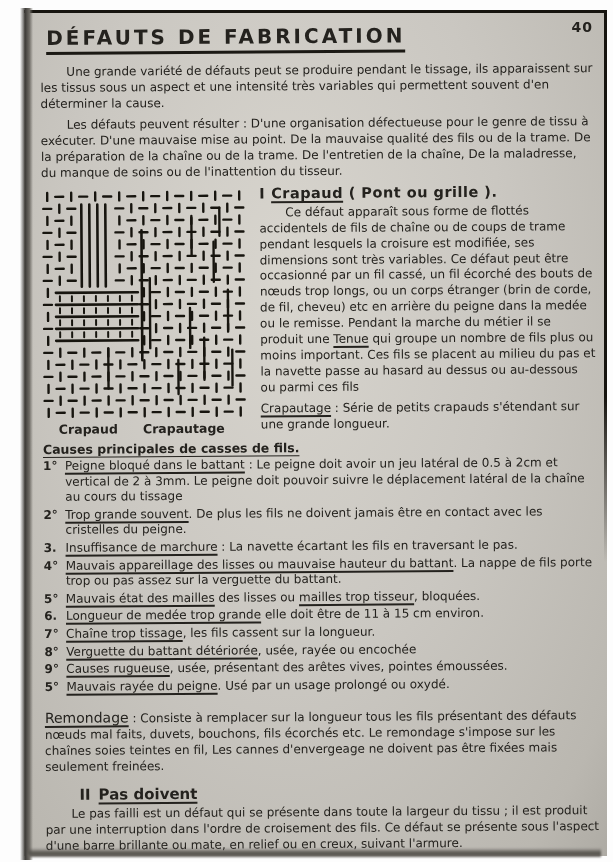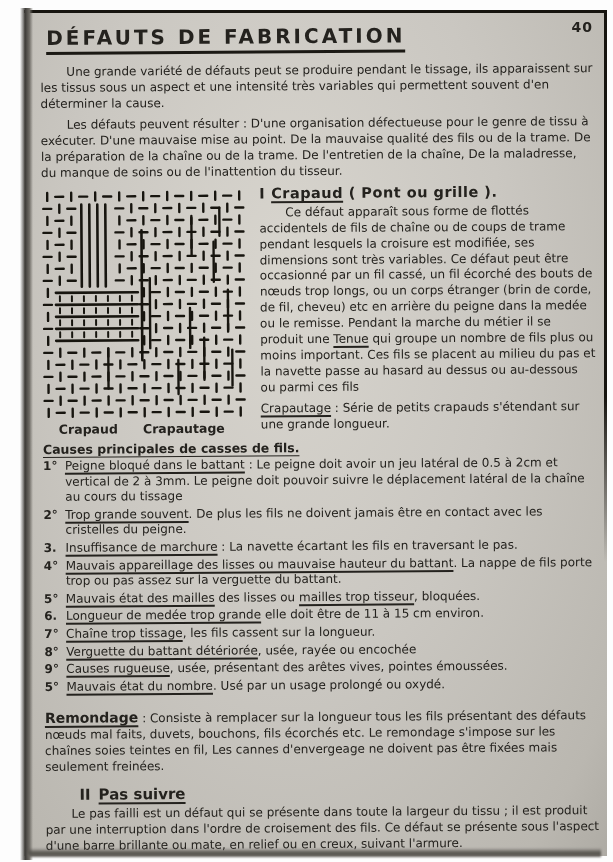--- a/index.html
+++ b/index.html
@@ -28,21 +28,21 @@
   figure.weave-fig svg{display:block;}
   figcaption{display:flex;justify-content:space-between;padding:3px 26px 0 16px;
              font-size:12.5px;font-weight:bold;}
   h2.sec-head{margin:2px 0 4px 10px;font-size:14.5px;font-weight:bold;letter-spacing:0.5px;}
   h2.sec-head .numeral{margin-right:6px;}
   h3.causes-head{margin:7px 0 2px 0;font-size:12.5px;font-weight:bold;text-decoration:underline;
                  text-underline-offset:2.5px;}
   .cause{font-size:12px;line-height:1.3;margin:2px 0;padding-left:22px;text-indent:-22px;}
   .cause .cnum{font-weight:bold;display:inline-block;text-indent:0;min-width:18px;}
   .remondage{clear:both;margin-top:14px;font-size:12px;}
-  .remondage .u{font-size:14px;font-weight:bold;}
+  .remondage .u{font-size:14px;font-weight:normal;}
   h2.sec-head2{margin:10px 0 3px 34px;font-size:15px;font-weight:bold;}
   h2.sec-head2 .numeral{margin-right:8px;}
   .body-just{text-align:left;}
 </style>
 </head>
 <body>
 
 <div class="scan">
   <div class="paper">
     <div class="pagenum">40</div>
@@ -385,26 +385,26 @@
 
         <div class="cause"><span class="cnum">1°</span> <span><span class="u">Peigne bloqué dans le battant</span> : Le peigne doit avoir un jeu latéral de 0.5 à 2cm et vertical de 2 à 3mm. Le peigne doit pouvoir suivre le déplacement latéral de la chaîne au cours du tissage</span></div>
         <div class="cause"><span class="cnum">2°</span> <span><span class="u">Trop grande souvent</span>. De plus les fils ne doivent jamais être en contact avec les cristelles du peigne.</span></div>
         <div class="cause"><span class="cnum">3.</span> <span><span class="u">Insuffisance de marchure</span> : La navette écartant les fils en traversant le pas.</span></div>
         <div class="cause"><span class="cnum">4°</span> <span><span class="u">Mauvais appareillage des lisses ou mauvaise hauteur du battant</span>. La nappe de fils porte trop ou pas assez sur la verguette du battant.</span></div>
         <div class="cause"><span class="cnum">5°</span> <span><span class="u">Mauvais état des mailles</span> des lisses ou <span class="u">mailles trop tisseur</span>, bloquées.</span></div>
         <div class="cause"><span class="cnum">6.</span> <span><span class="u">Longueur de medée trop grande</span> elle doit être de 11 à 15 cm environ.</span></div>
         <div class="cause"><span class="cnum">7°</span> <span><span class="u">Chaîne trop tissage</span>, les fils cassent sur la longueur.</span></div>
         <div class="cause"><span class="cnum">8°</span> <span><span class="u">Verguette du battant détériorée</span>, usée, rayée ou encochée</span></div>
         <div class="cause"><span class="cnum">9°</span> <span><span class="u">Causes rugueuse</span>, usée, présentant des arêtes vives, pointes émoussées.</span></div>
-        <div class="cause"><span class="cnum">5°</span> <span><span class="u">Mauvais état du nombre</span>. Usé par un usage prolongé ou oxydé.</span></div>
+        <div class="cause"><span class="cnum">5°</span> <span><span class="u">Mauvais rayée du peigne</span>. Usé par un usage prolongé ou oxydé.</span></div>
       </section>
 
       <p class="remondage"><span class="u">Remondage</span> : Consiste à remplacer sur la longueur tous les fils présentant des défauts nœuds mal faits, duvets, bouchons, fils écorchés etc. Le remondage s'impose sur les chaînes soies teintes en fil, Les cannes d'envergeage ne doivent pas être fixées mais seulement freinées.</p>
 
-      <h2 class="sec-head2"><span class="numeral">II</span><span><span class="u">Pas suivre</span></span></h2>
+      <h2 class="sec-head2"><span class="numeral">II</span><span><span class="u">Pas doivent</span></span></h2>
       <p class="indent">Le pas failli est un défaut qui se présente dans toute la largeur du tissu ; il est produit par une interruption dans l'ordre de croisement des fils. Ce défaut se présente sous l'aspect d'une barre brillante ou mate, en relief ou en creux, suivant l'armure.</p>
       
       
     </div>
   </div>
   <div class="edge-left"></div>
   <div class="edge-bottom"></div>
   <div class="frame-right"></div>
 </div>
 

